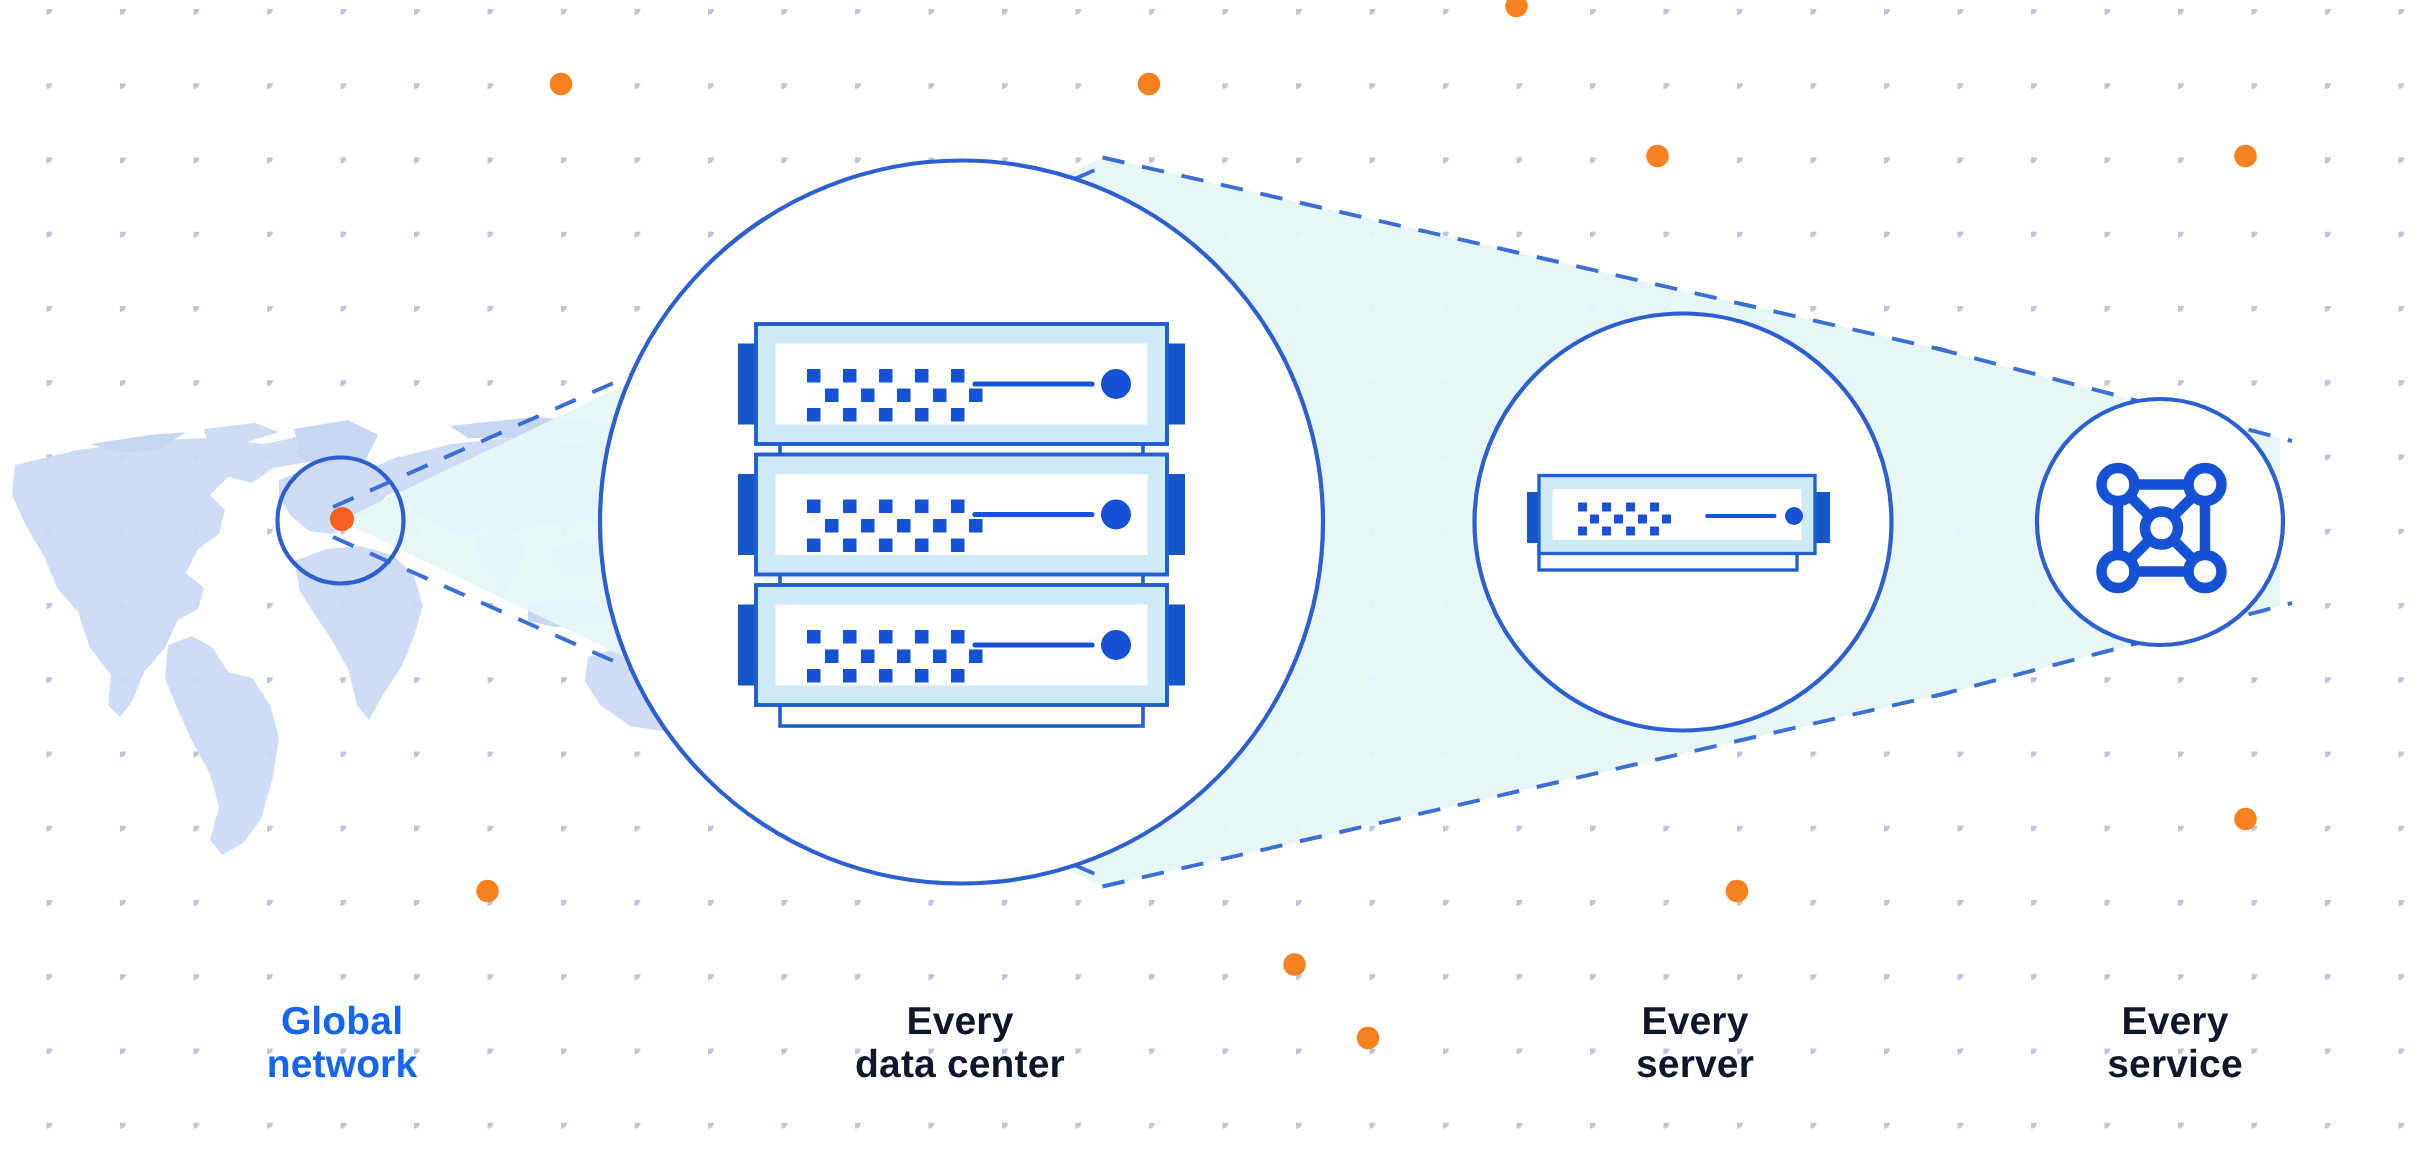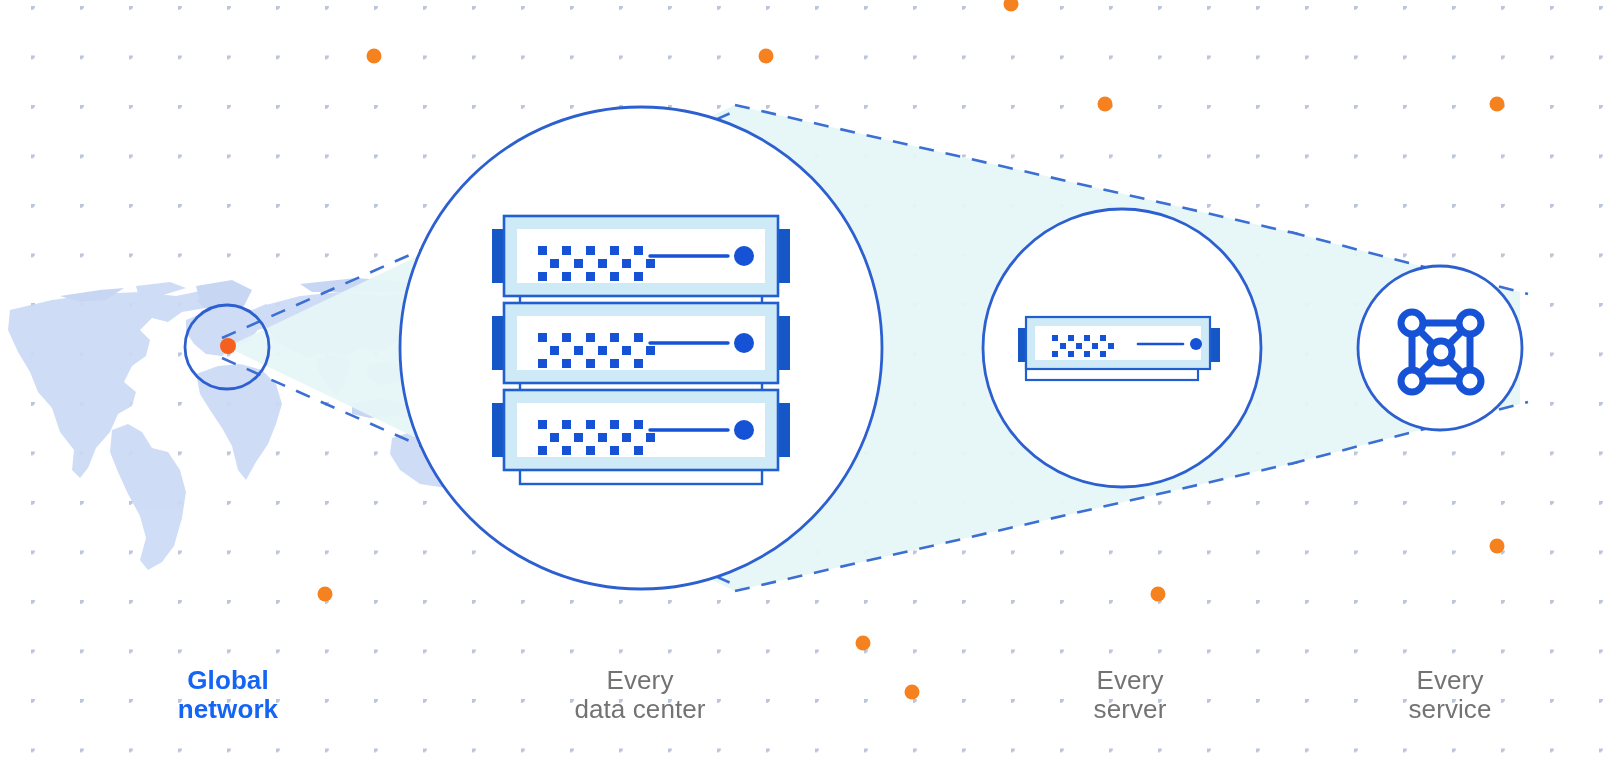--- a/index.html
+++ b/index.html
@@ -28,21 +28,21 @@
     position: absolute;
     text-align: center;
     font-size: 26px;
     line-height: 1.12;
     font-weight: 700;
     letter-spacing: 0.1px;
     white-space: pre-line;
     -webkit-font-smoothing: antialiased;
   }
   .label-global   { color: #1565f5; font-weight: 700; }
-  .label-dark     { color: #737373; font-weight: 400; }
+  .label-dark     { color: #0f172a; font-weight: 700; }
   #label-global-network { left: 118px;  top: 666px; width: 220px; }
   #label-data-center    { left: 530px;  top: 666px; width: 220px; }
   #label-server         { left: 1020px; top: 666px; width: 220px; }
   #label-service        { left: 1340px; top: 666px; width: 220px; }
 </style>
 </head>
 <body>
 
 <div id="stage">
 

